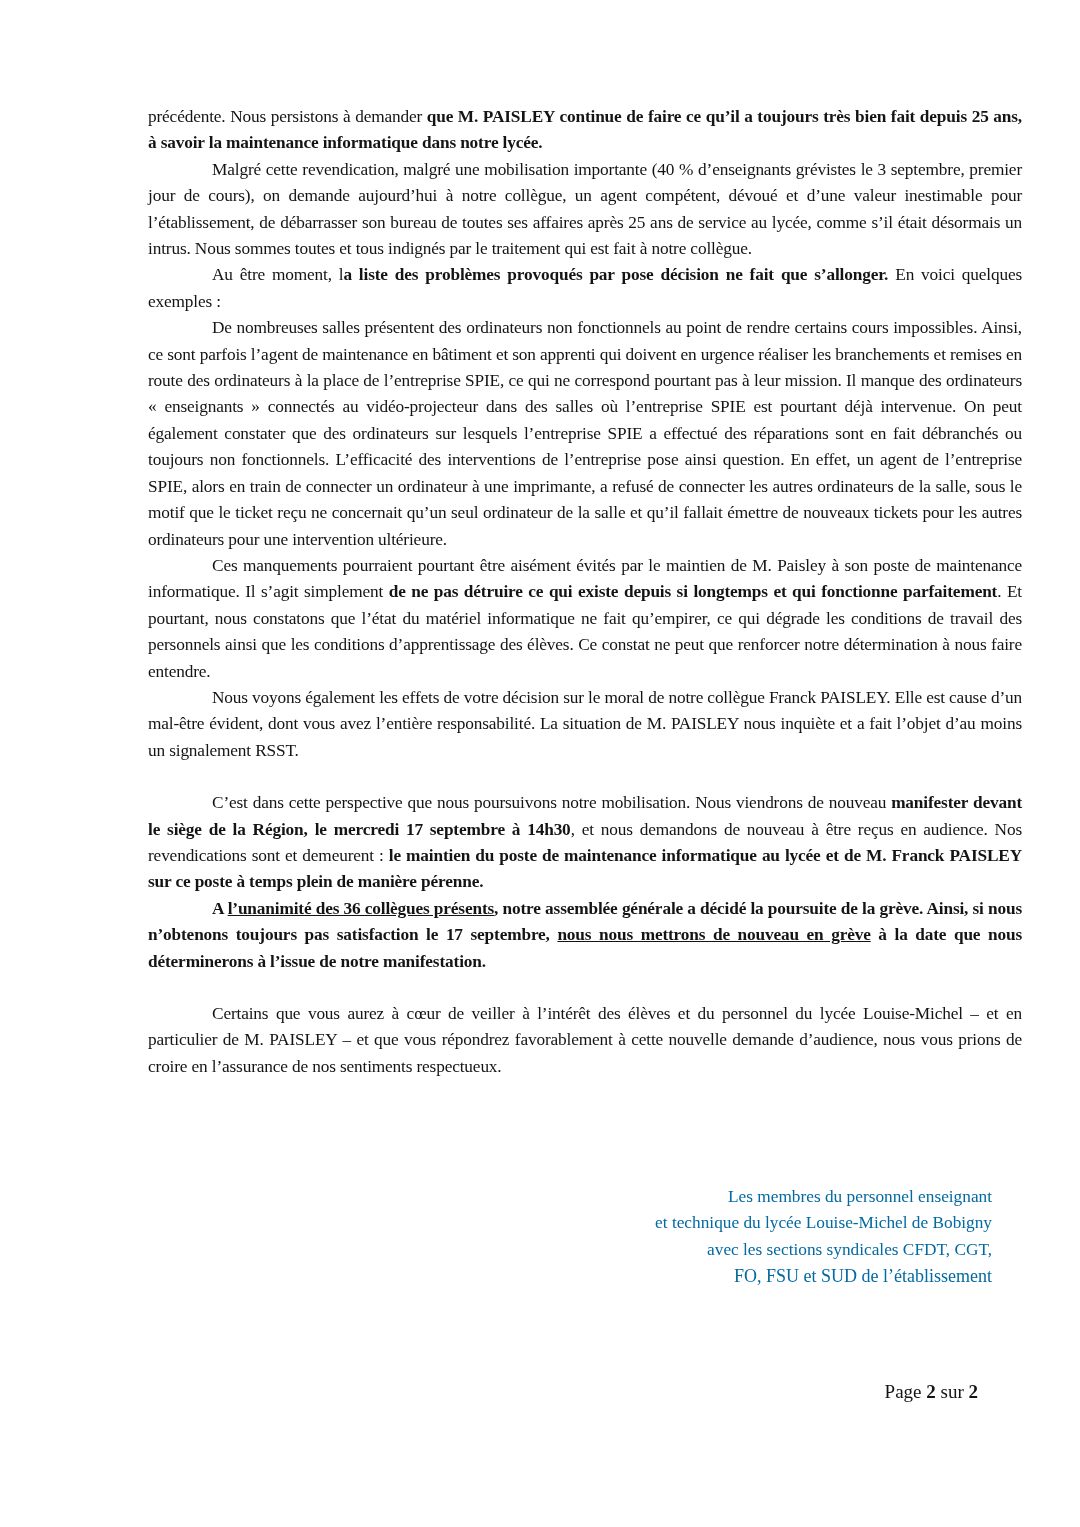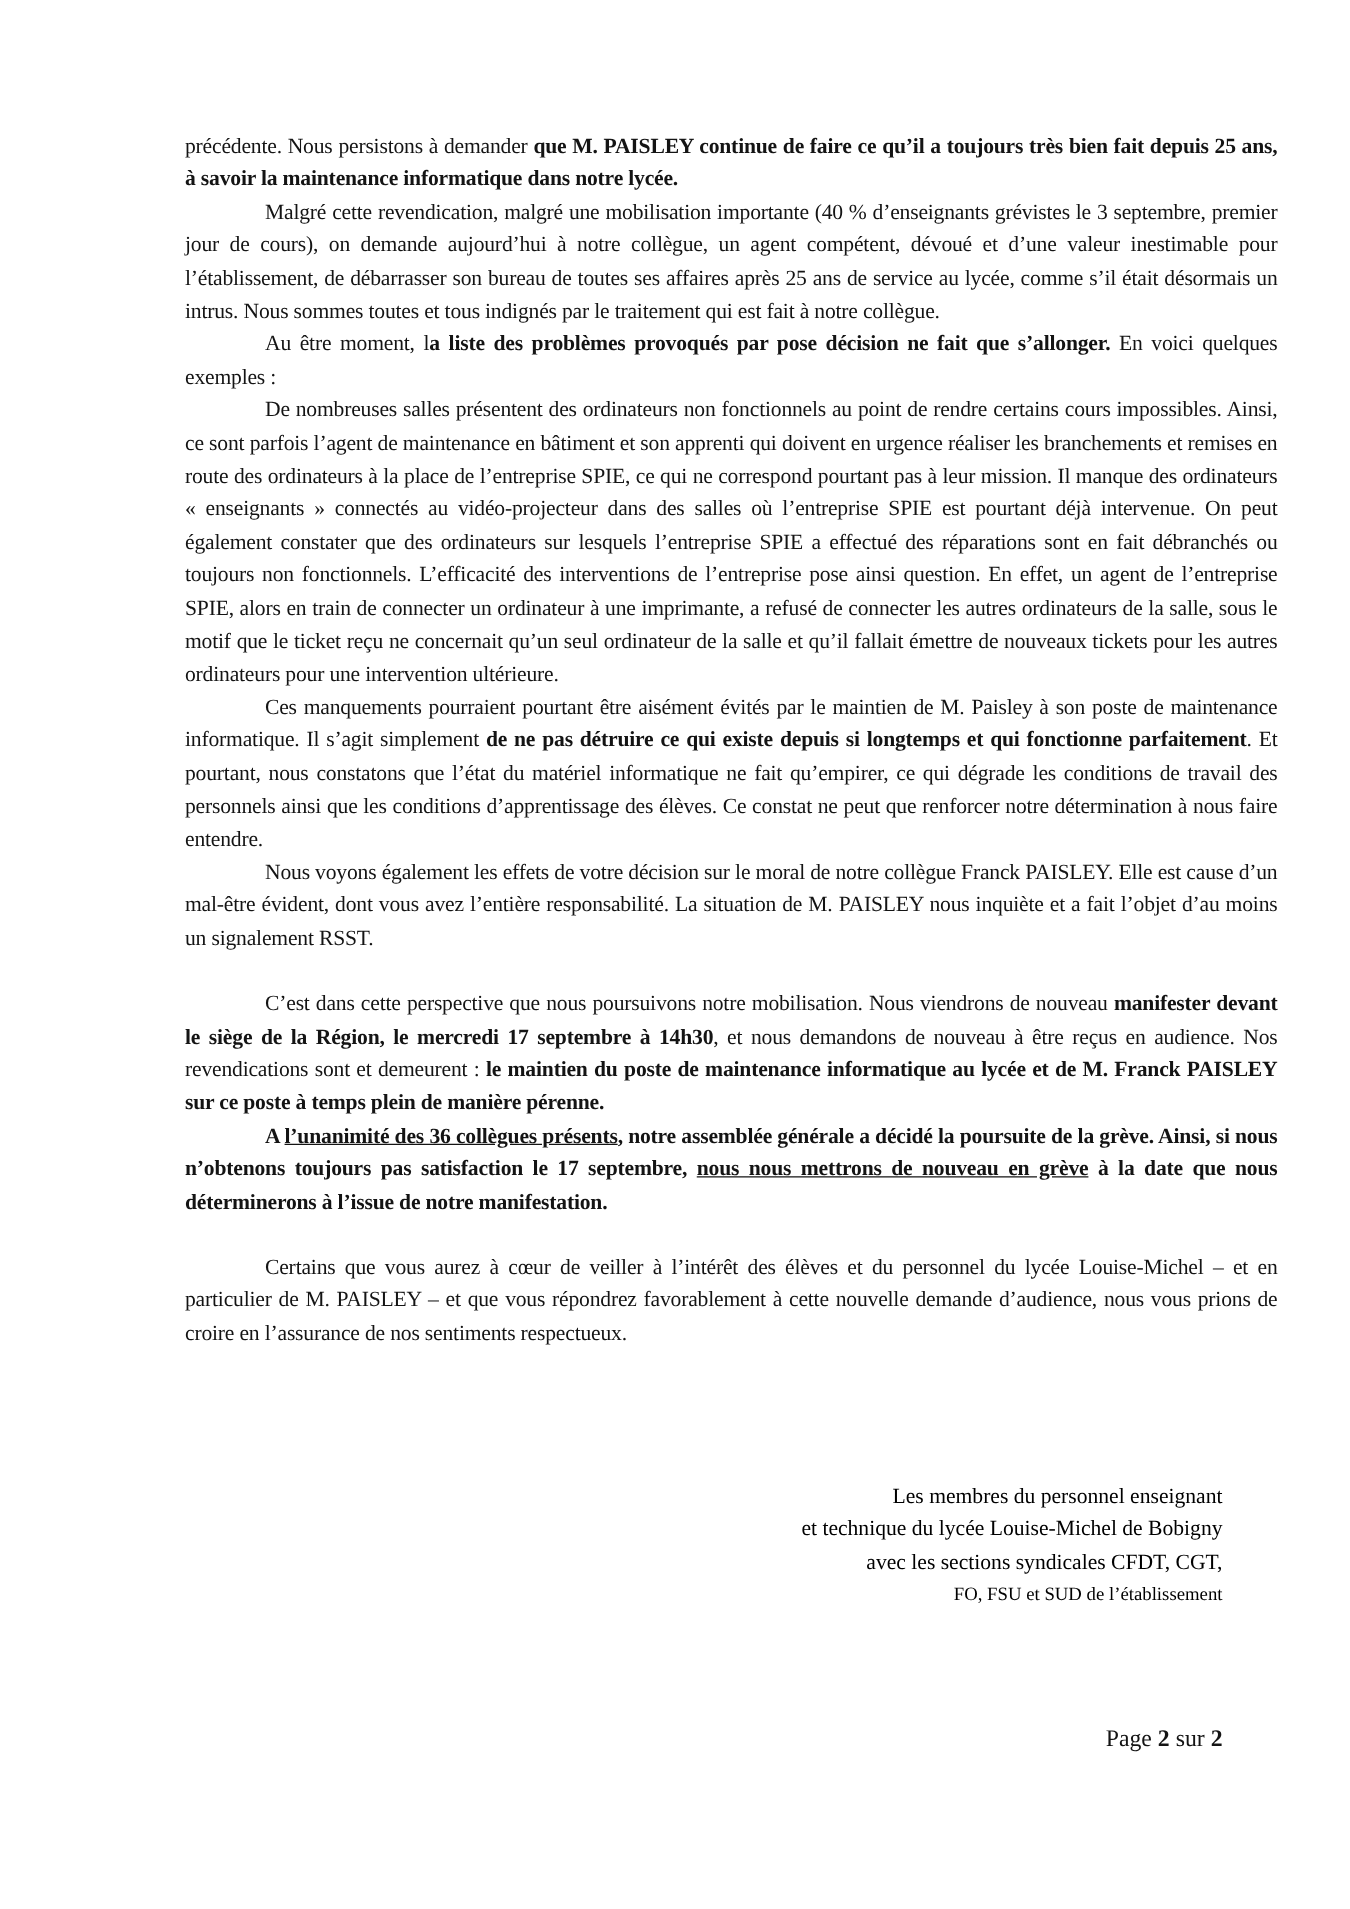--- a/index.html
+++ b/index.html
@@ -10,25 +10,25 @@
       color: #141414; text-align: justify;
       letter-spacing: -0.15px;
       margin-left: 44px;
     }
     .page p { margin: 0; }
     .indent { text-indent: 64px; }
     .gap { height: 26px; }
     .b { font-weight: bold; }
     .u { text-decoration: underline; }
     .signature {
-      position: absolute; right: 102px; top: 1184px;
+      position: absolute; right: 88px; top: 1184px;
       font-family: "Liberation Serif", serif; font-size: 17.3px; line-height: 26.3px;
-      color: #000000; text-align: right;
+      color: #0369a1; text-align: right;
     }
-    .signature div:last-child { font-size: 15px; line-height: 27px; }
+    .signature div:last-child { font-size: 18px; line-height: 27px; }
     .footer {
       position: absolute; right: 102px; top: 1381px;
       font-family: "Liberation Serif", serif; font-size: 19px; color: #141414;
     }
   </style>
 </head>
 <body>
 
 <div class="page" id="doc-body">
     <p class=""><span>précédente. Nous persistons à demander </span><span class="b">que M. PAISLEY continue de faire ce qu’il a toujours très bien fait depuis 25 ans, à savoir la maintenance informatique dans notre lycée.</span></p>

